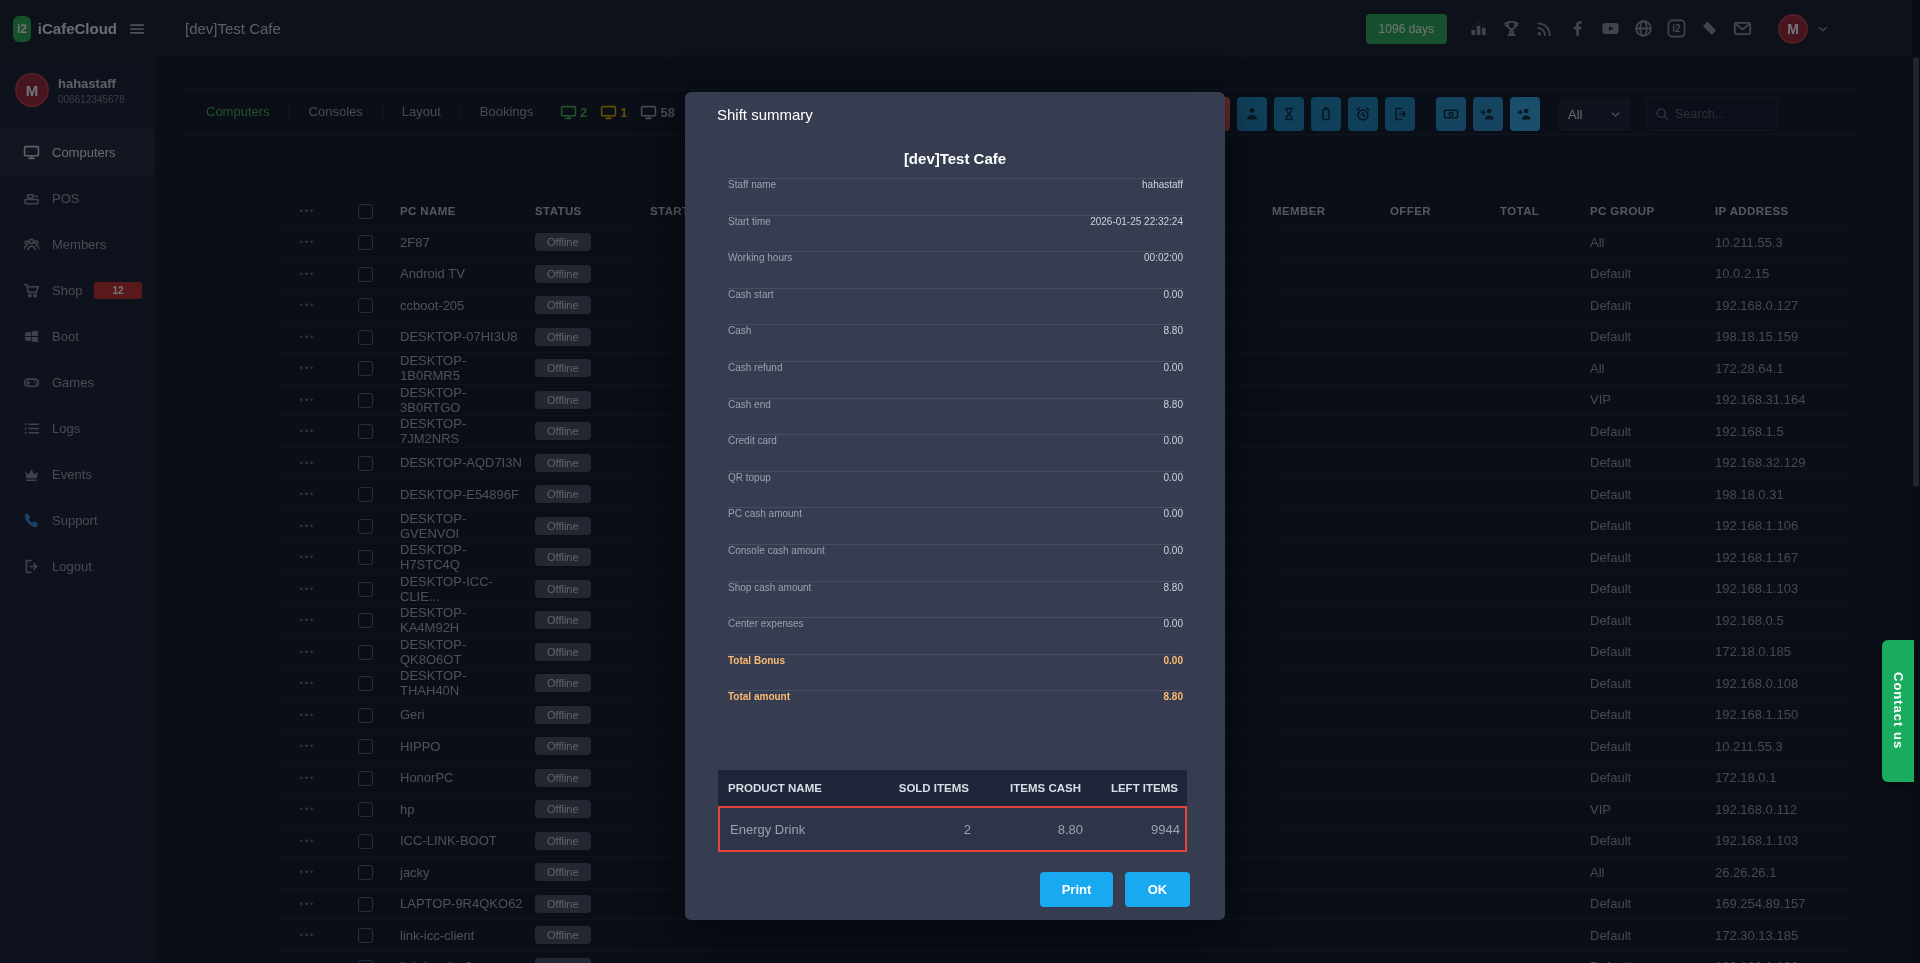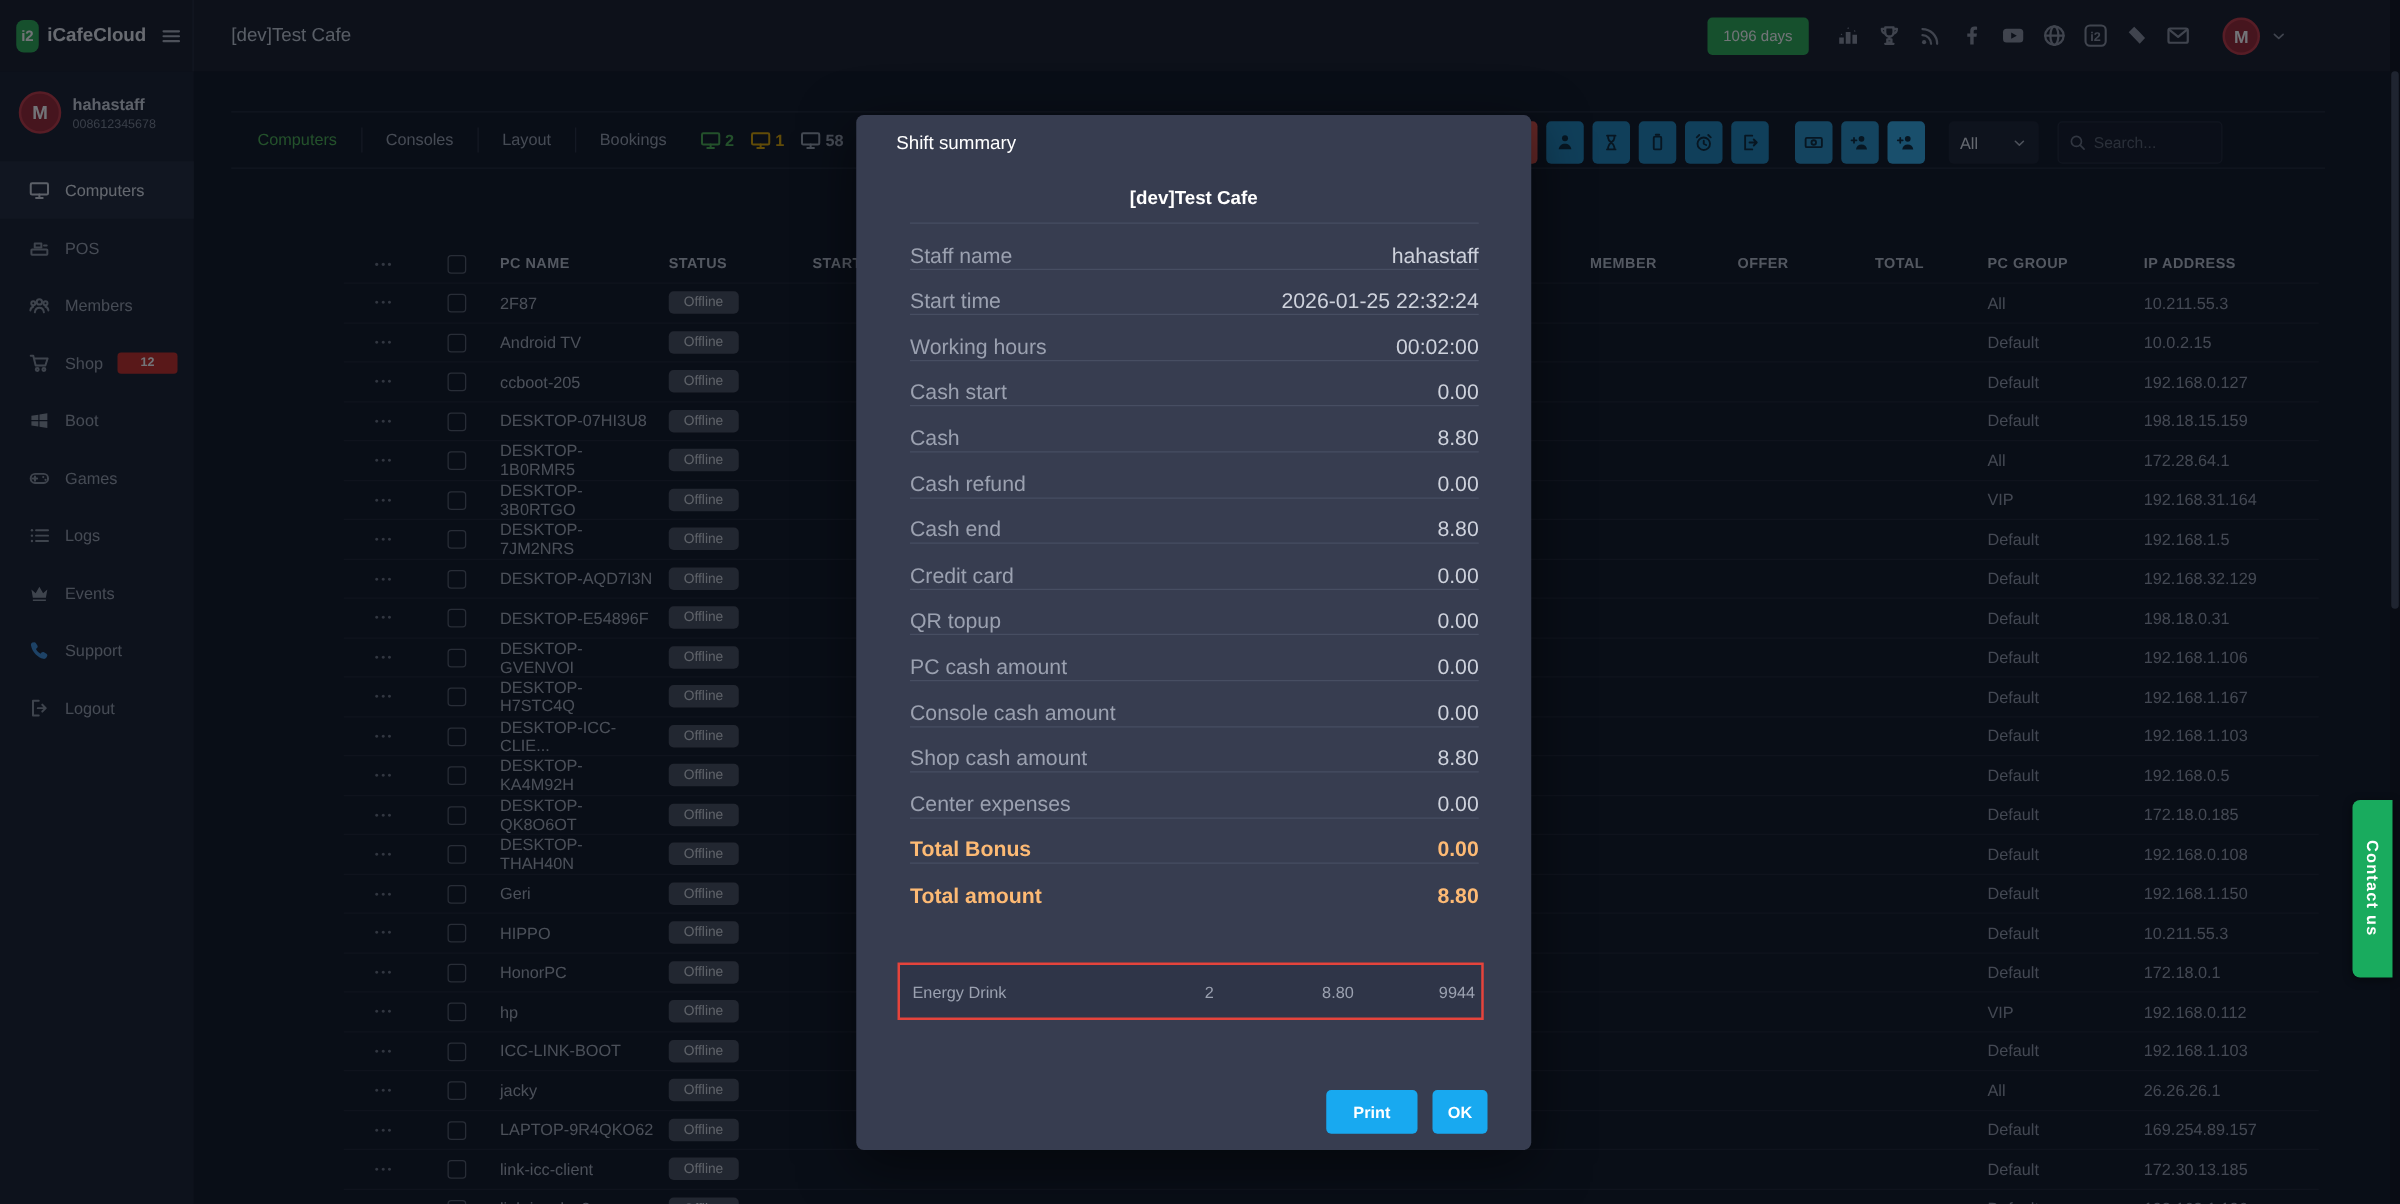--- a/index.html
+++ b/index.html
@@ -99,35 +99,35 @@
              letter-spacing:1px; cursor:pointer; box-shadow:0 2px 8px rgba(0,0,0,.45); }
 
   
   .overlay { position:absolute; inset:0; background:rgba(4,7,14,.56); z-index:40; }
   .modal { position:absolute; left:685px; top:92px; width:540px; height:828px; background:#373d50;
            border-radius:6px; z-index:50; box-shadow:0 12px 44px rgba(0,0,0,.5); }
   .m-title { position:absolute; left:32px; top:14px; font-size:15px; font-weight:normal; color:#fff; }
   .m-cafe { position:absolute; left:0; right:0; top:58px; text-align:center; font-size:15px;
             font-weight:bold; color:#fff; }
   .m-rows { position:absolute; left:43px; right:42px; top:86px; }
-  .m-row { height:36.6px; display:flex; justify-content:space-between; align-items:flex-end;
-           border-top:1px solid rgba(130,140,165,.22); font-size:17px; }
+  .m-row { height:36.6px; display:flex; justify-content:space-between; align-items:flex-start;
+           border-top:1px solid rgba(130,140,165,.22); font-size:10px; }
   .m-row .lbl { color:#9ba1b0; }
   .m-row .val { color:#ced2dc; }
   .m-row.bold .lbl, .m-row.bold .val { font-weight:bold; color:#fdba74; }
   .m-table { position:absolute; left:33px; width:469px; top:678px; }
   .m-thead, .m-trow { display:grid; grid-template-columns:165px 95px 112px 97px; align-items:center; }
   .m-thead { background:#20263a; height:36px; font-size:11.5px; font-weight:bold; color:#d9dde6; }
   .m-trow { height:46px; background:#2f3548; border:2px solid #e5443c; font-size:13px; color:#9ba1b0; }
   .mc1 { padding-left:10px; }
   .mcr { text-align:right; padding-right:9px; }
   .m-buttons { position:absolute; right:35px; top:780px; display:flex; gap:12px; }
   .m-btn { height:35px; border-radius:4px; background:#18a9f0; color:#fff; font-weight:bold;
            font-size:13px; border:none; cursor:pointer; font-family:"Liberation Sans",sans-serif; }
-  .m-btn.print { width:73px; } .m-btn.ok { width:44px;text-align:center; }
+  .m-btn.print { width:73px; } .m-btn.ok { width:65px;text-align:center; }
 </style>
 </head>
 <body>
 
 <div class="app">
 
   <header class="topbar">
     <div class="brandbox">
       <span class="logo-badge">i2</span>
       <span class="brand-text">iCafeCloud</span>
@@ -838,20 +838,26 @@
           <span class="lbl">Total Bonus</span>
           <span class="val">0.00</span>
         </div>
 
         <div class="m-row bold">
           <span class="lbl">Total amount</span>
           <span class="val">8.80</span>
         </div>
       </div>
     <div class="m-table">
+      <div class="m-thead">
+        <span class="mc1">PRODUCT NAME</span>
+        <span class="mcr">SOLD ITEMS</span>
+        <span class="mcr">ITEMS CASH</span>
+        <span class="mcr">LEFT ITEMS</span>
+      </div>
       <div>
 
           <div class="m-trow">
             <span class="mc1">Energy Drink</span>
             <span class="mcr">2</span>
             <span class="mcr">8.80</span>
             <span class="mcr">9944</span>
           </div>
         </div>
     </div>

